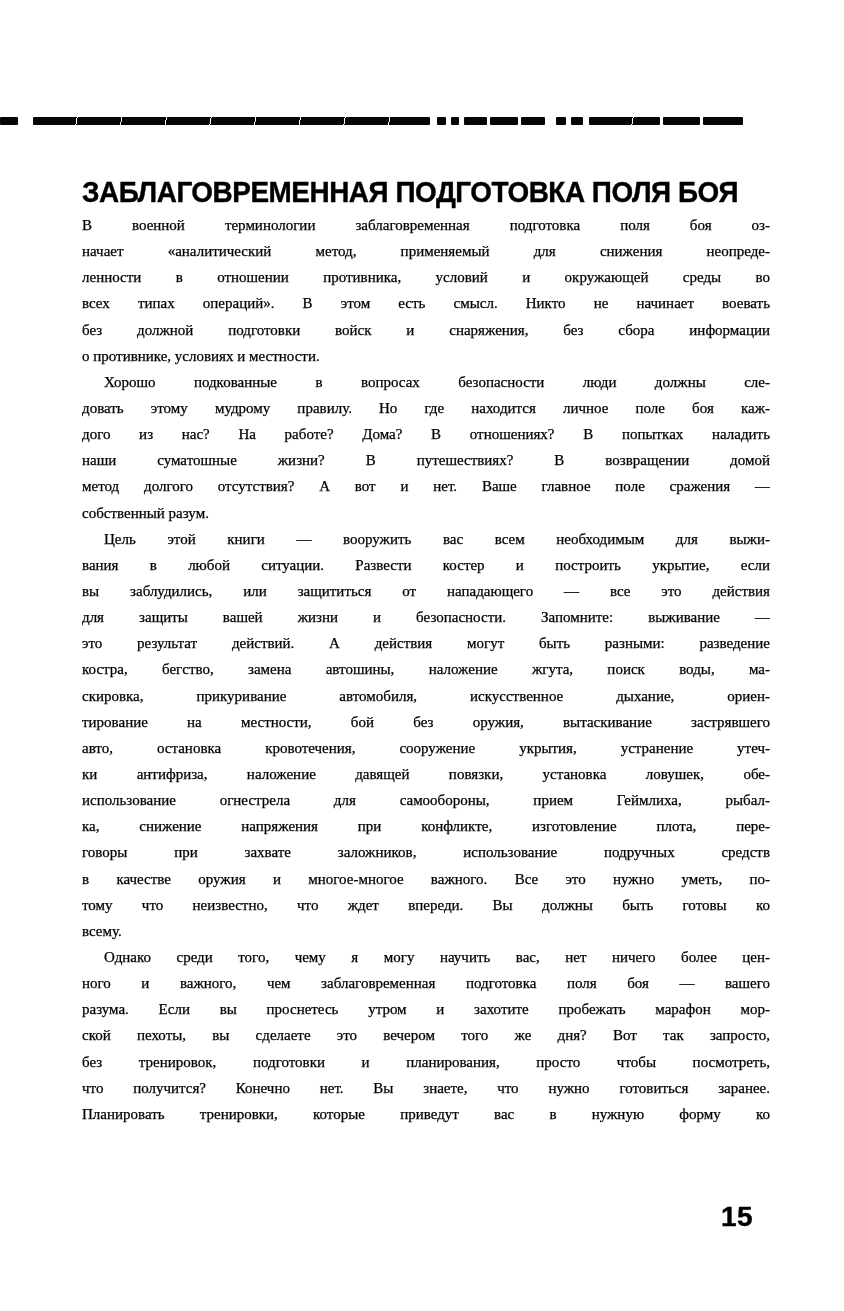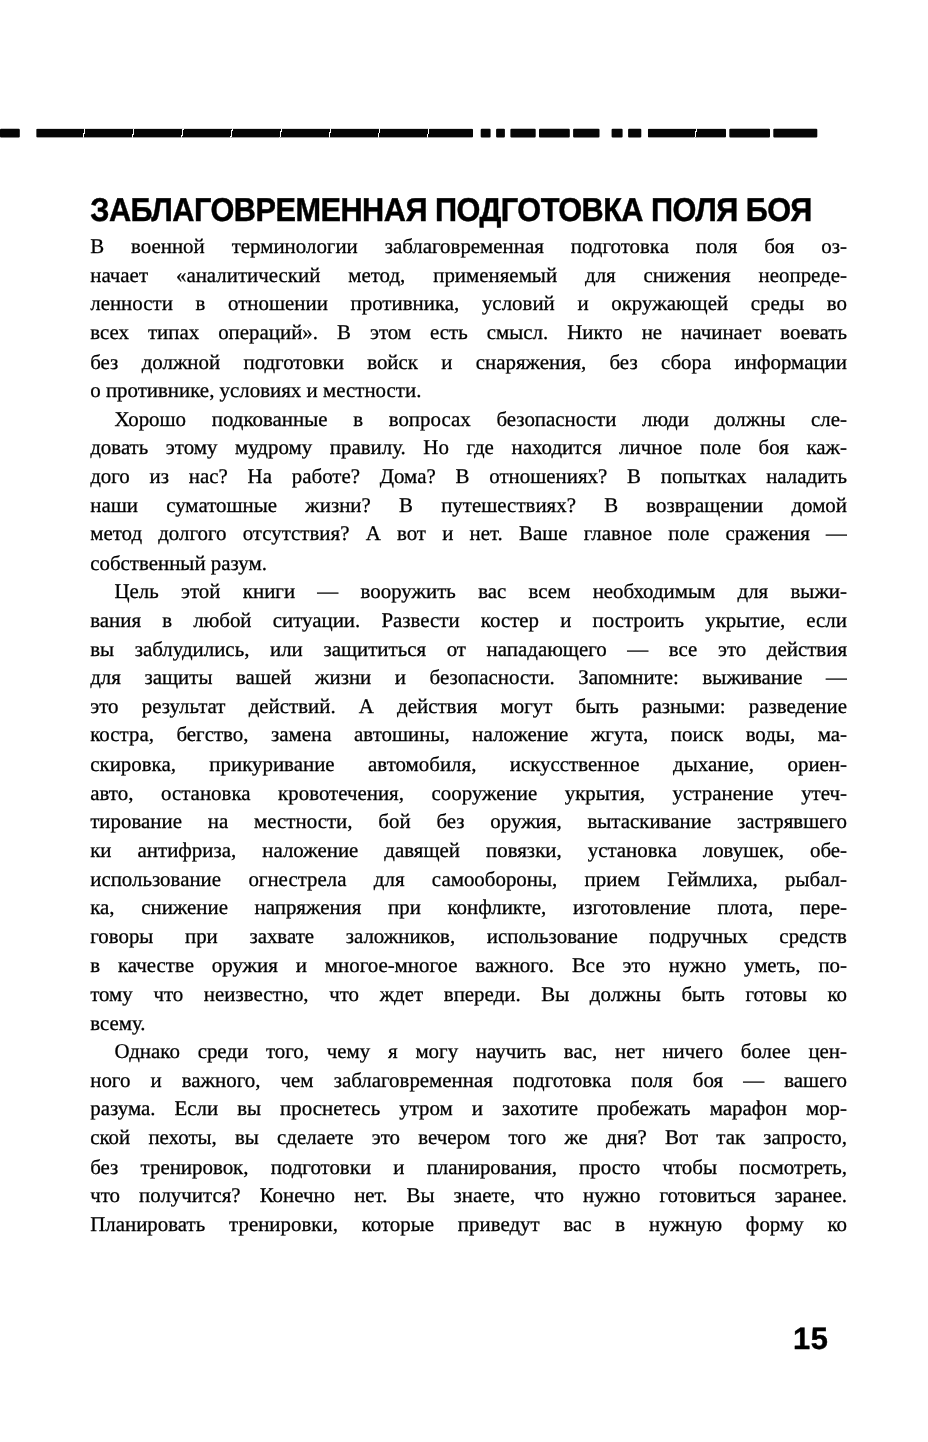--- a/index.html
+++ b/index.html
@@ -20,21 +20,21 @@
   .title {
     position:absolute; left:82px; top:156px;
     font-family:"Liberation Sans", sans-serif; font-weight:bold;
     font-size:30px; line-height:1.05; letter-spacing:-0.5px;
     white-space:nowrap; transform:scaleX(0.93); transform-origin:left top;
     -webkit-text-stroke:0.4px #000;
   }
 
   .body-text {
     position:absolute; left:82px; top:212px; width:688px;
-    font-size:19px; line-height:26.15px;
+    font-size:15px; line-height:26.15px;
     -webkit-text-stroke:0.25px #000;
   }
   .line {
     text-align:justify; text-align-last:justify;
     height:26.15px; overflow:hidden;
   }
   .line.para-end { text-align-last:left; }
   .line.indent { text-indent:22px; }
 
   .page-num {
@@ -84,22 +84,22 @@
         <div class="line para-end">собственный разум.</div>
       </div>
       <div>
         <div class="line indent">Цель этой книги — вооружить вас всем необходимым для выжи-</div>
         <div class="line">вания в любой ситуации. Развести костер и построить укрытие, если</div>
         <div class="line">вы заблудились, или защититься от нападающего — все это действия</div>
         <div class="line">для защиты вашей жизни и безопасности. Запомните: выживание —</div>
         <div class="line">это результат действий. А действия могут быть разными: разведение</div>
         <div class="line">костра, бегство, замена автошины, наложение жгута, поиск воды, ма-</div>
         <div class="line">скировка, прикуривание автомобиля, искусственное дыхание, ориен-</div>
+        <div class="line">тирование на местности, бой без оружия, вытаскивание застрявшего</div>
         <div class="line">авто, остановка кровотечения, сооружение укрытия, устранение утеч-</div>
-        <div class="line">тирование на местности, бой без оружия, вытаскивание застрявшего</div>
         <div class="line">ки антифриза, наложение давящей повязки, установка ловушек, обе-</div>
         <div class="line">использование огнестрела для самообороны, прием Геймлиха, рыбал-</div>
         <div class="line">ка, снижение напряжения при конфликте, изготовление плота, пере-</div>
         <div class="line">говоры при захвате заложников, использование подручных средств</div>
         <div class="line">в качестве оружия и многое-многое важного. Все это нужно уметь, по-</div>
         <div class="line">тому что неизвестно, что ждет впереди. Вы должны быть готовы ко</div>
         <div class="line para-end">всему.</div>
       </div>
       <div>
         <div class="line indent">Однако среди того, чему я могу научить вас, нет ничего более цен-</div>

